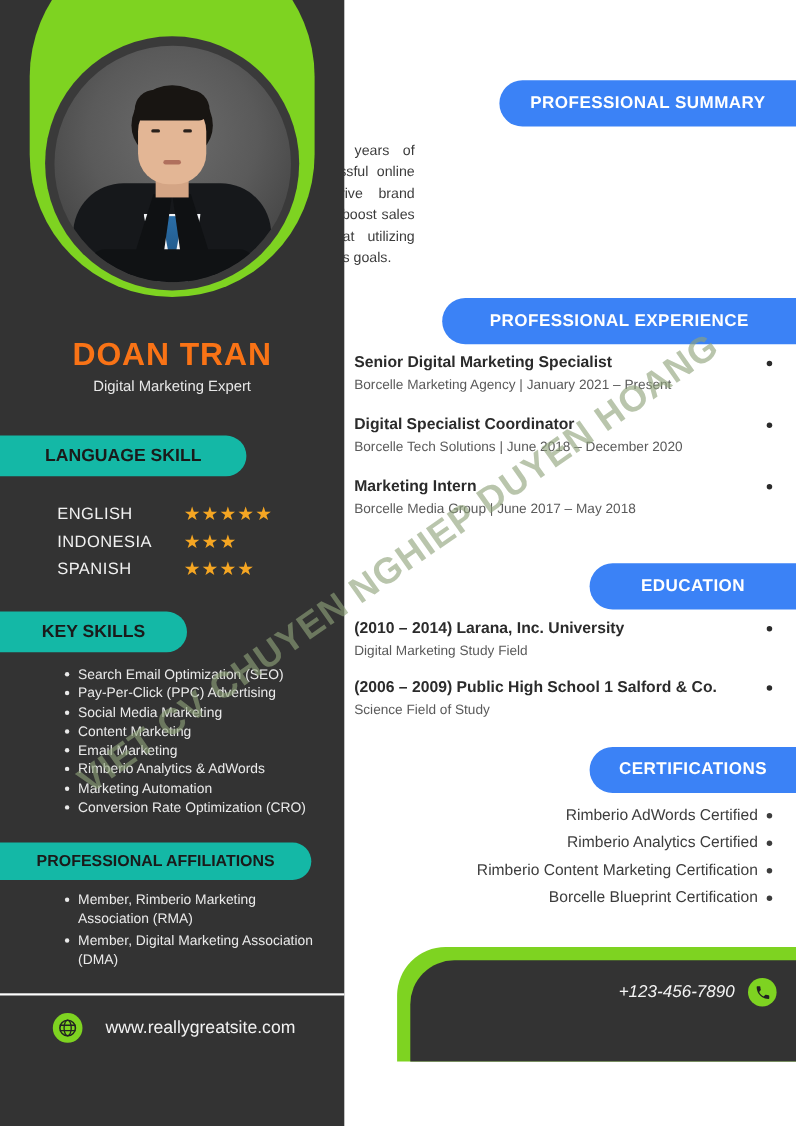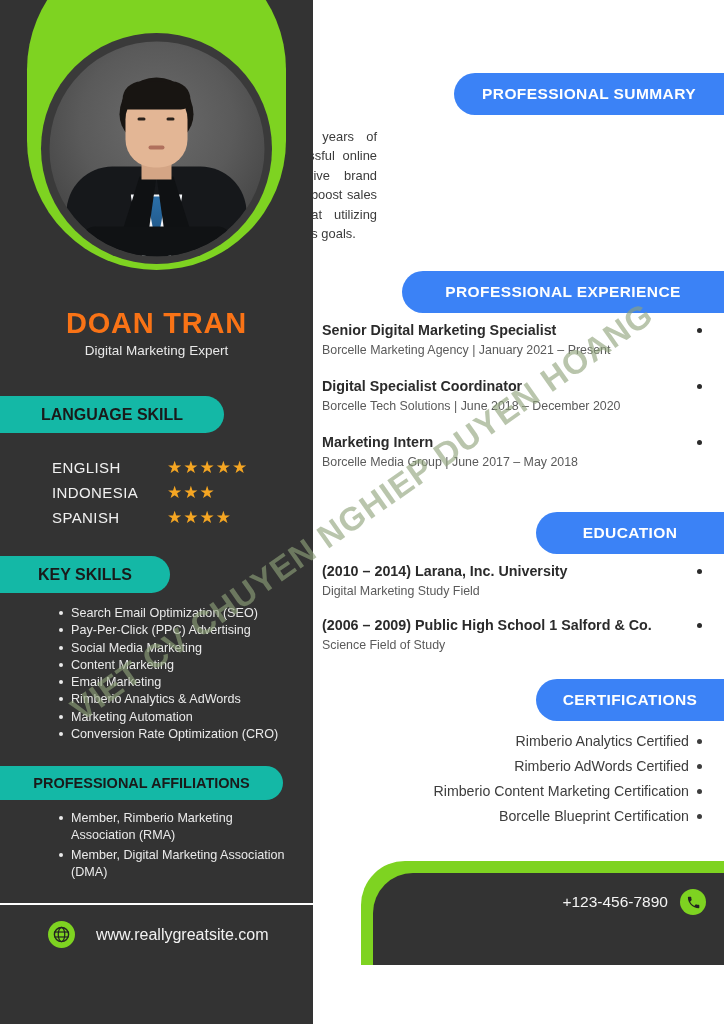--- a/index.html
+++ b/index.html
@@ -172,21 +172,21 @@
   
   .contact-green{
     position:absolute;left:361px;top:861px;width:363px;height:104px;
     background:#7ED321;border-radius:44px 0 0 0;
   }
   .contact-dark{
     position:absolute;left:373px;top:873px;width:351px;height:92px;
     background:#333333;border-radius:40px 0 0 0;
   }
   .contact-row{
-    position:absolute;right:18px;display:flex;align-items:center;gap:12px;justify-content:center;
+    position:absolute;right:18px;display:flex;align-items:center;gap:12px;justify-content:center;font-style:italic;
   }
   #contact-phone{top:889px;}
   #contact-email{top:918px;}
   .contact-text{color:#f4f4f4;font-size:15.5px;}
   .contact-badge{
     width:26px;height:26px;border-radius:50%;background:#7ED321;
     display:flex;align-items:center;justify-content:center;flex:none;
   }
   .contact-badge svg{display:block;}
 
@@ -323,22 +323,22 @@
   <div class="entry" id="edu-1">
     <span class="title">(2006 – 2009) Public High School 1 Salford &amp; Co.</span>
     <span class="sub">Science Field of Study</span>
   </div>
 
   <div class="pill-dark" id="hdr-certifications">
     <span>CERTIFICATIONS</span>
   </div>
 
   <ul class="cert-list">
+    <li>Rimberio AdWords Certified</li>
     <li>Rimberio Analytics Certified</li>
-    <li>Rimberio AdWords Certified</li>
     <li>Rimberio Content Marketing Certification</li>
     <li>Borcelle Blueprint Certification</li>
   </ul>
 
   <div class="contact-green"></div>
   <div class="contact-dark"></div>
 
   <div class="contact-row" id="contact-phone">
     <span class="contact-text">+123-456-7890</span>
     <span class="contact-badge">

